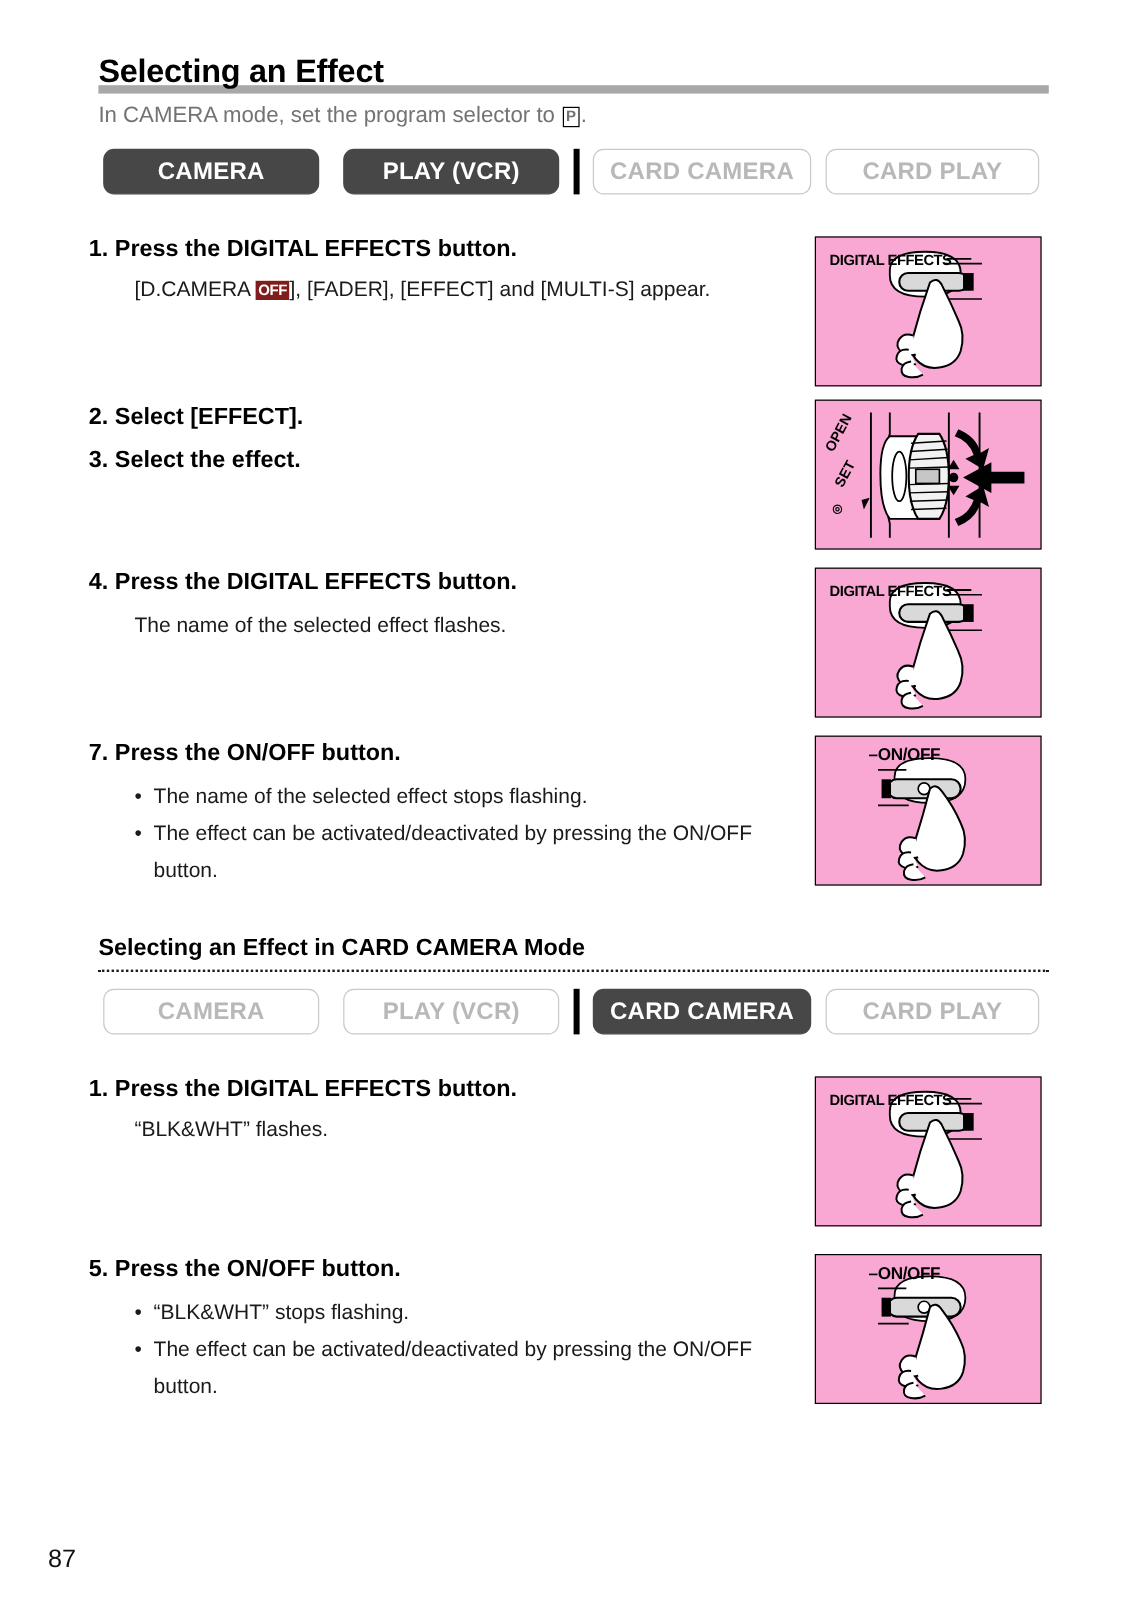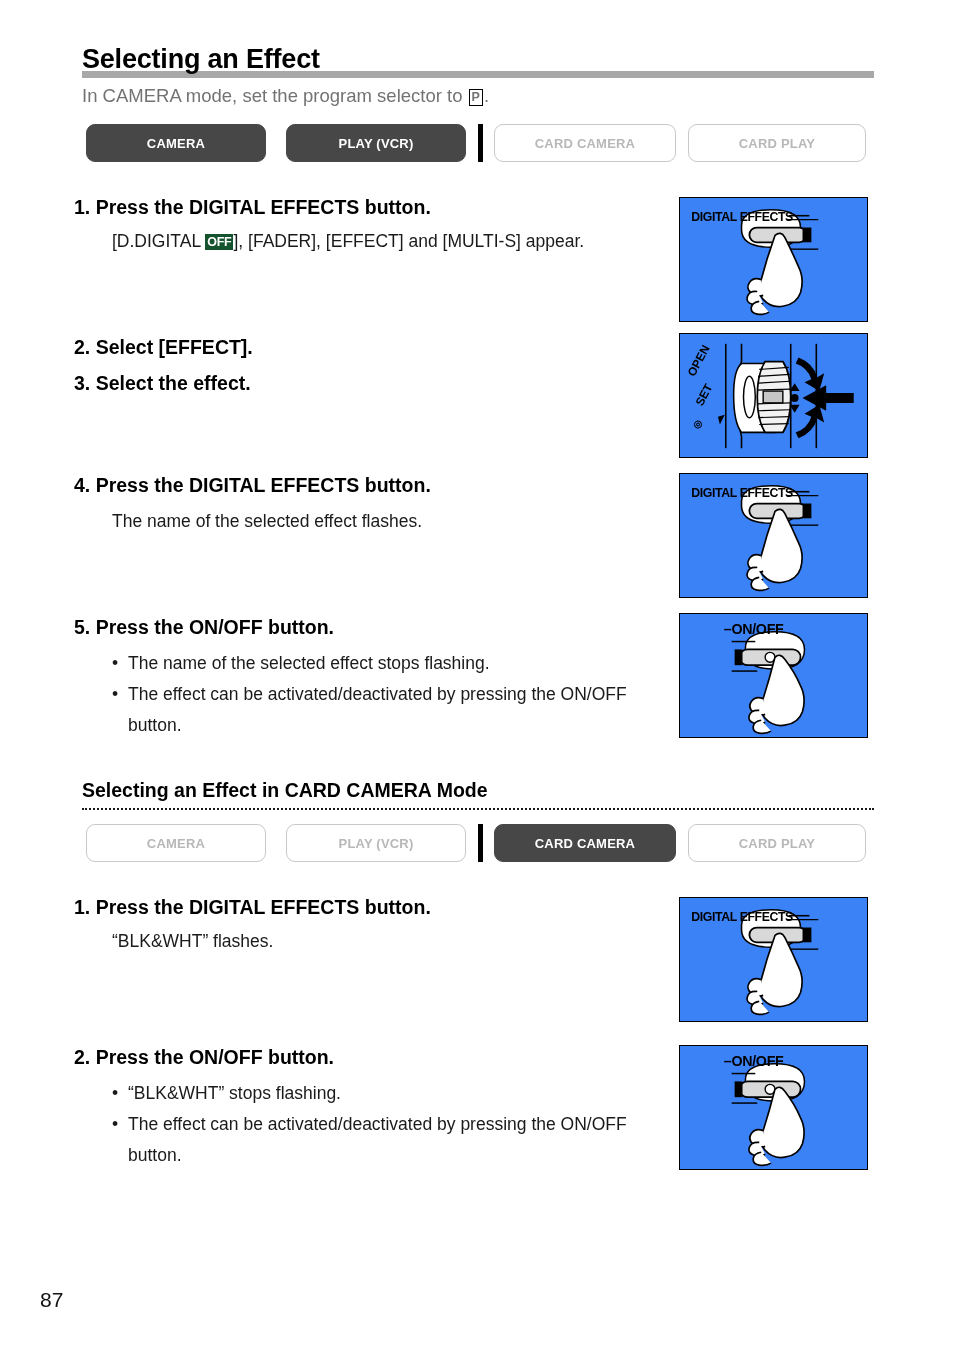--- a/index.html
+++ b/index.html
@@ -83,21 +83,21 @@
 
   .pill {
     position: absolute;
     top: 0;
     height: 38px;
     border-radius: 9px;
     box-sizing: border-box;
     display: flex;
     align-items: center;
     justify-content: center;
-    font-size: 13px;
+    font-size: 20px;
     font-weight: bold;
     letter-spacing: 0.2px;
   }
   .pill.on {
     background: #474747;
     color: #ffffff;
     border: 1px solid #474747;
   }
   .pill.off {
     background: #ffffff;
@@ -148,21 +148,21 @@
   }
   .bullets .bl::before {
     content: "\2022";
     position: absolute;
     left: 0;
     top: 0;
   }
 
   .off-badge {
     display: inline-block;
-    background: #14532d;
+    background: #7f1d1d;
     color: #ffffff;
     font-size: 12.5px;
     font-weight: bold;
     line-height: 14px;
     padding: 1px 2px;
     vertical-align: 1px;
     letter-spacing: -0.3px;
   }
 
   
@@ -185,21 +185,21 @@
     height: 0;
     border-bottom: 2.5px dotted #1a1a1a;
   }
 
   
   .illus {
     position: absolute;
     left: 679px;
     width: 189px;
     border: 1.5px solid #000000;
-    background: #3b82f6;
+    background: #f9a8d4;
     box-sizing: border-box;
     overflow: hidden;
   }
   .illus svg { display: block; width: 100%; height: 100%; }
 
   
   .page-number {
     position: absolute;
     left: 40px;
     top: 1288px;
@@ -224,30 +224,30 @@
   <div class="mode-row row1">
     <div class="pill on p0">CAMERA</div>
     <div class="pill on p1">PLAY (VCR)</div>
     <div class="divider-bar"></div>
     <div class="pill off p2">CARD CAMERA</div>
     <div class="pill off p3">CARD PLAY</div>
   </div>
 
   <div class="step-head" style="top:195px;">1. Press the DIGITAL EFFECTS button.</div>
   <div class="step-body" style="top:228px;">
-    <span>[D.DIGITAL </span><span class="off-badge">OFF</span><span>], [FADER], [EFFECT] and [MULTI-S] appear.</span>
+    <span>[D.CAMERA </span><span class="off-badge">OFF</span><span>], [FADER], [EFFECT] and [MULTI-S] appear.</span>
   </div>
 
   <div class="step-head" style="top:335px;">2. Select [EFFECT].</div>
   <div class="step-head" style="top:371px;">3. Select the effect.</div>
 
   <div class="step-head" style="top:473px;">4. Press the DIGITAL EFFECTS button.</div>
   <div class="step-body" style="top:508px;">The name of the selected effect flashes.</div>
 
-  <div class="step-head" style="top:615px;">5. Press the ON/OFF button.</div>
+  <div class="step-head" style="top:615px;">7. Press the ON/OFF button.</div>
   <div class="bullets" style="top:648px;">
     <div class="bl">The name of the selected effect stops flashing.</div>
     <div class="bl">The effect can be activated/deactivated by pressing the ON/OFF button.</div>
   </div>
 
   <div class="sub-head">
     <div class="sub-head-text">Selecting an Effect in CARD CAMERA Mode</div>
     <div class="sub-head-rule"></div>
   </div>
 
@@ -255,21 +255,21 @@
     <div class="pill off p0">CAMERA</div>
     <div class="pill off p1">PLAY (VCR)</div>
     <div class="divider-bar"></div>
     <div class="pill on p2">CARD CAMERA</div>
     <div class="pill off p3">CARD PLAY</div>
   </div>
 
   <div class="step-head" style="top:895px;">1. Press the DIGITAL EFFECTS button.</div>
   <div class="step-body" style="top:928px;">“BLK&amp;WHT” flashes.</div>
 
-  <div class="step-head" style="top:1045px;">2. Press the ON/OFF button.</div>
+  <div class="step-head" style="top:1045px;">5. Press the ON/OFF button.</div>
   <div class="bullets" style="top:1078px;">
     <div class="bl">“BLK&amp;WHT” stops flashing.</div>
     <div class="bl">The effect can be activated/deactivated by pressing the ON/OFF button.</div>
   </div>
 
   <div class="illus" style="top:197px; height:125px;">
     <svg viewBox="0 0 189 125" xmlns="http://www.w3.org/2000/svg">
       <g fill="none" stroke="#000" stroke-width="1.6">
         <path d="M62 28 Q62 12 92 12 Q122 12 122 30 Q122 50 92 50 Q62 50 62 32 Z" fill="#fff"></path>
         <path d="M108 22 L140 22" stroke-width="1.4"></path>

